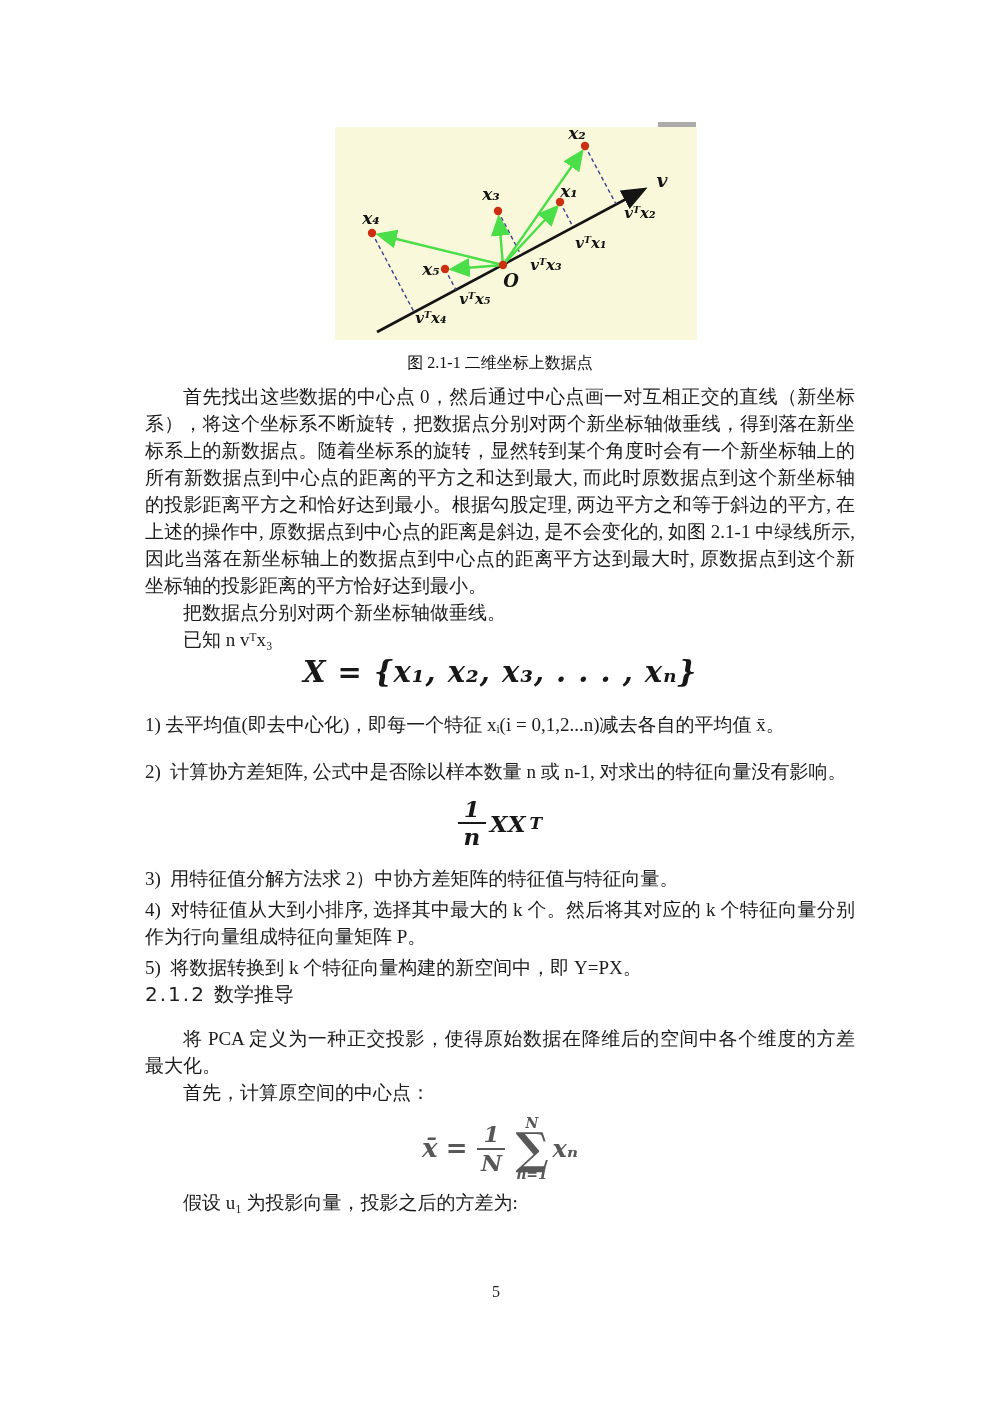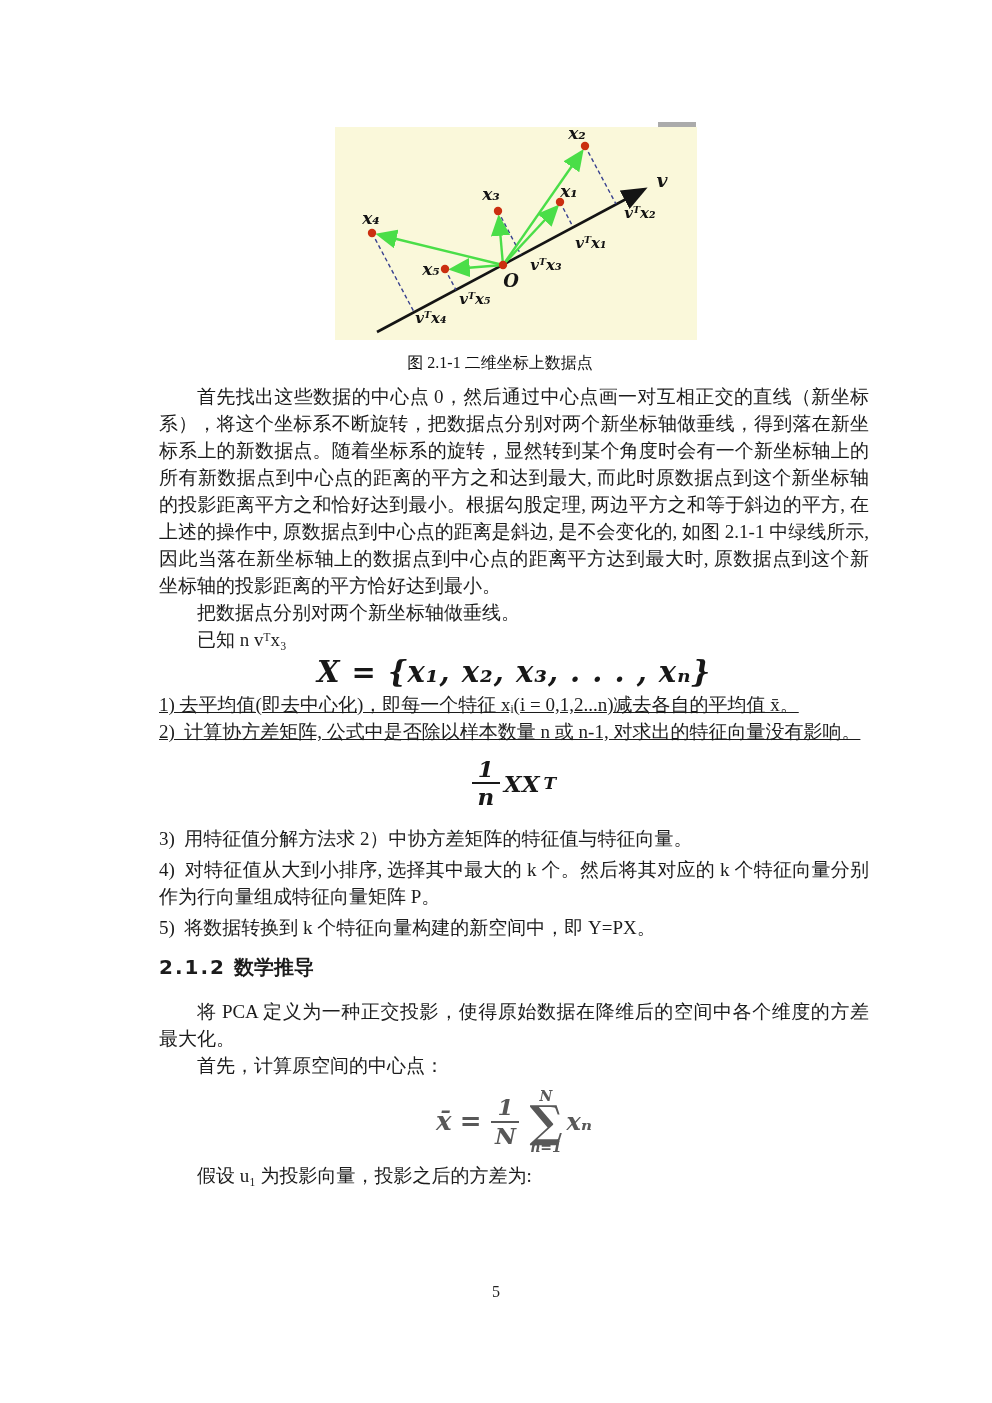--- a/index.html
+++ b/index.html
@@ -30,27 +30,27 @@
   .fl{font-size:17px;}
   .flp{font-size:15px;}
   .fo{font-size:18px;}
   .fv{font-size:19px;}
   .caption{
     position:absolute;left:145px;top:353px;width:710px;
     text-align:center;font-size:16px;color:#111;
   }
   
   .textcol{
-    position:absolute;left:159px;top:383px;width:710px;
+    position:absolute;left:145px;top:383px;width:710px;
     font-size:19px;line-height:27px;text-align:justify;
   }
   .para{margin:0;}
   .indent{text-indent:2em;}
   .step{margin:0;}
-  .mt12{margin-top:0;text-decoration:underline;}
+  .mt12{margin-top:20px;}
   .mt4{margin-top:4px;}
   .bold-k{font-weight:bold;}
   
   .formula-x{
     text-align:center;
     font-family:"DejaVu Serif",serif;
     font-style:italic;font-weight:bold;
     font-size:29px;line-height:38px;
     text-indent:0;letter-spacing:1px;color:#181818;
   }
@@ -67,23 +67,23 @@
   .fbody{font-size:23px;margin-left:4px;}
   .fsup{font-size:17px;vertical-align:super;line-height:0;}
   .sum{display:inline-flex;flex-direction:column;align-items:center;margin:0 4px 0 10px;line-height:1;}
   .sum .lim{font-size:14px;font-style:italic;}
   .sum .sigma{font-size:44px;line-height:.85;font-style:normal;}
   .mean-lhs{font-size:26px;margin-right:8px;}
   .mean-eq{font-size:26px;margin-right:10px;}
   .mean-body{font-size:24px;}
   
   .heading{
-    margin-top:13px;
+    margin-top:0;
     font-family:"DejaVu Sans","Liberation Sans",sans-serif;
-    font-weight:bold;font-size:20px;line-height:27px;text-indent:0;
+    font-weight:normal;font-size:20px;line-height:27px;text-indent:0;
   }
   .heading .hnum{letter-spacing:2px;margin-right:8px;}
   .page-number{
     position:absolute;left:0;top:1283px;width:100%;
     text-align:center;font-size:16px;color:#222;
   }
 </style>
 </head>
 <body>
 

